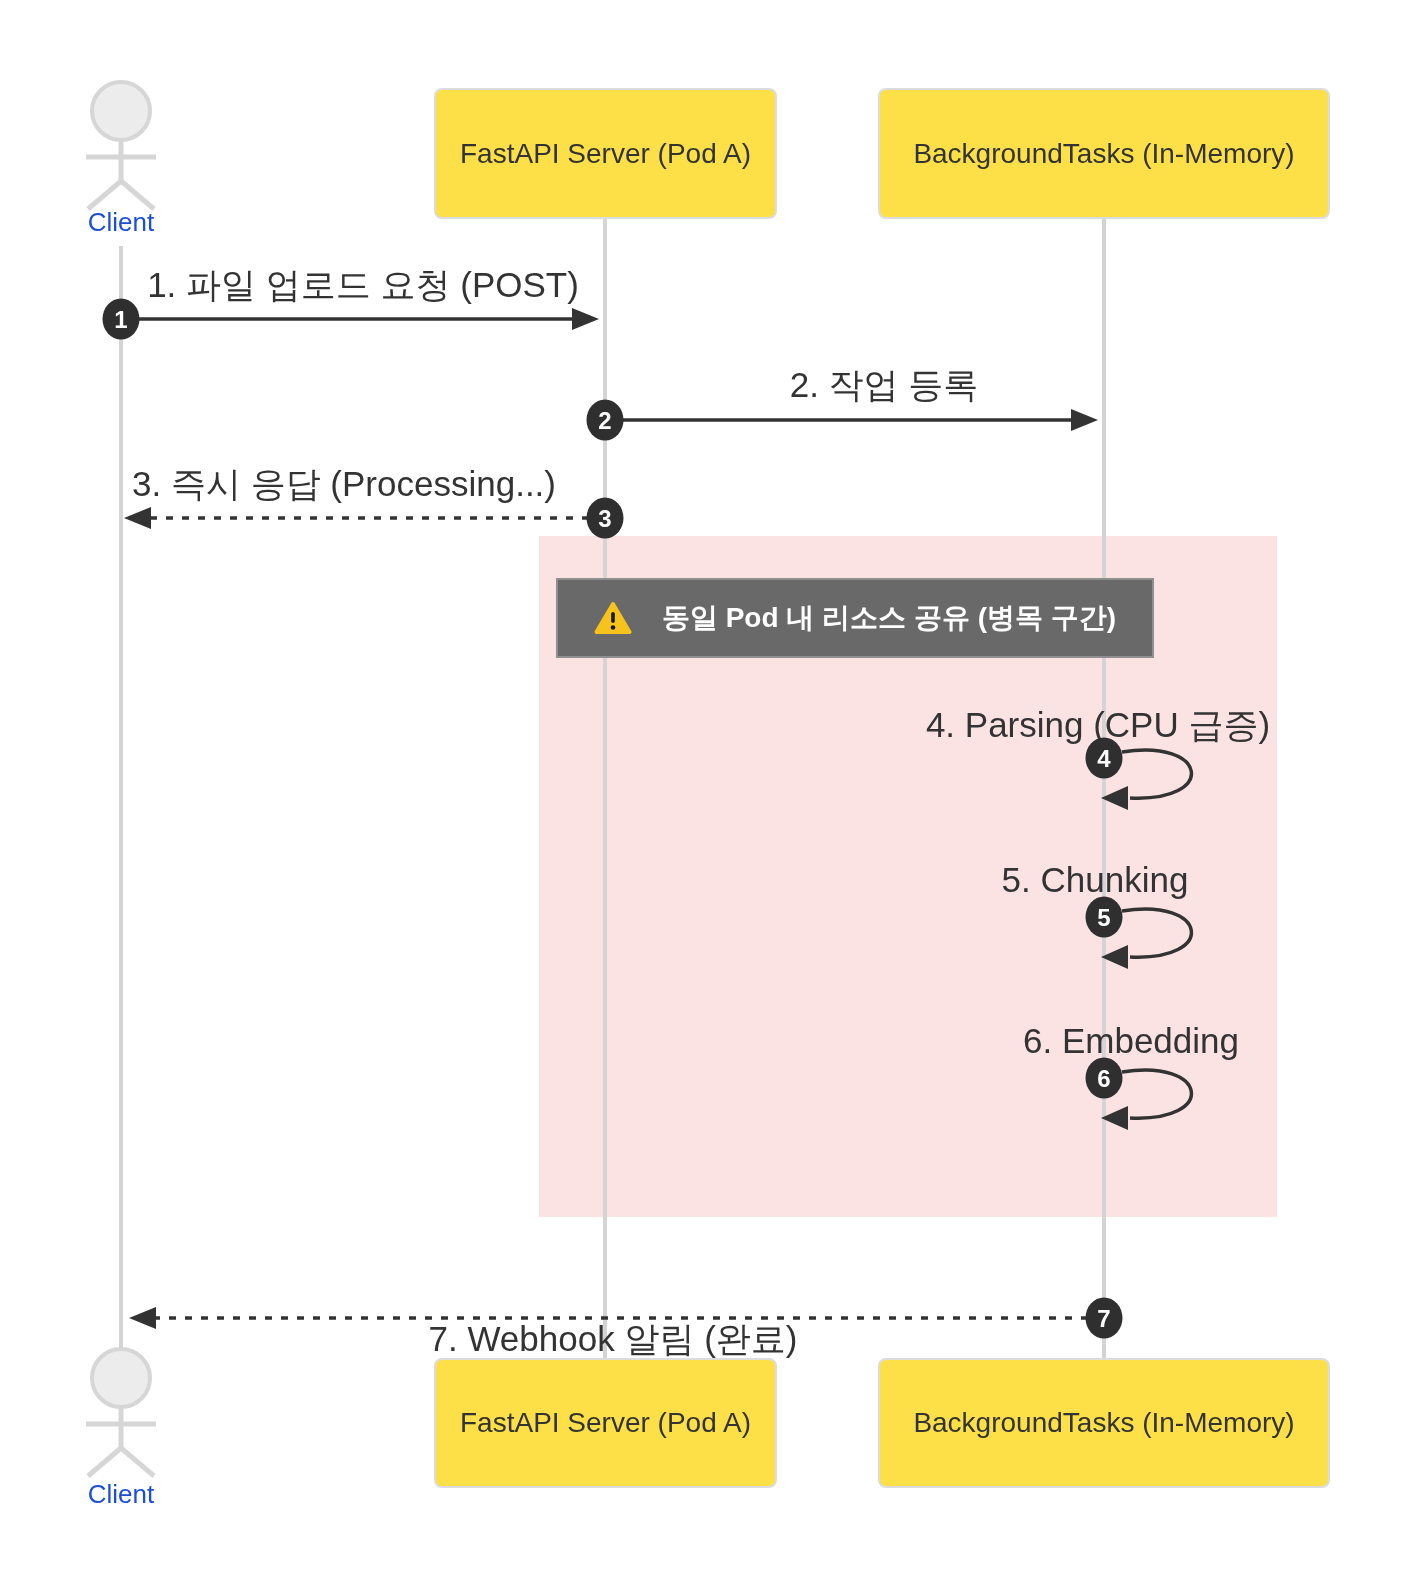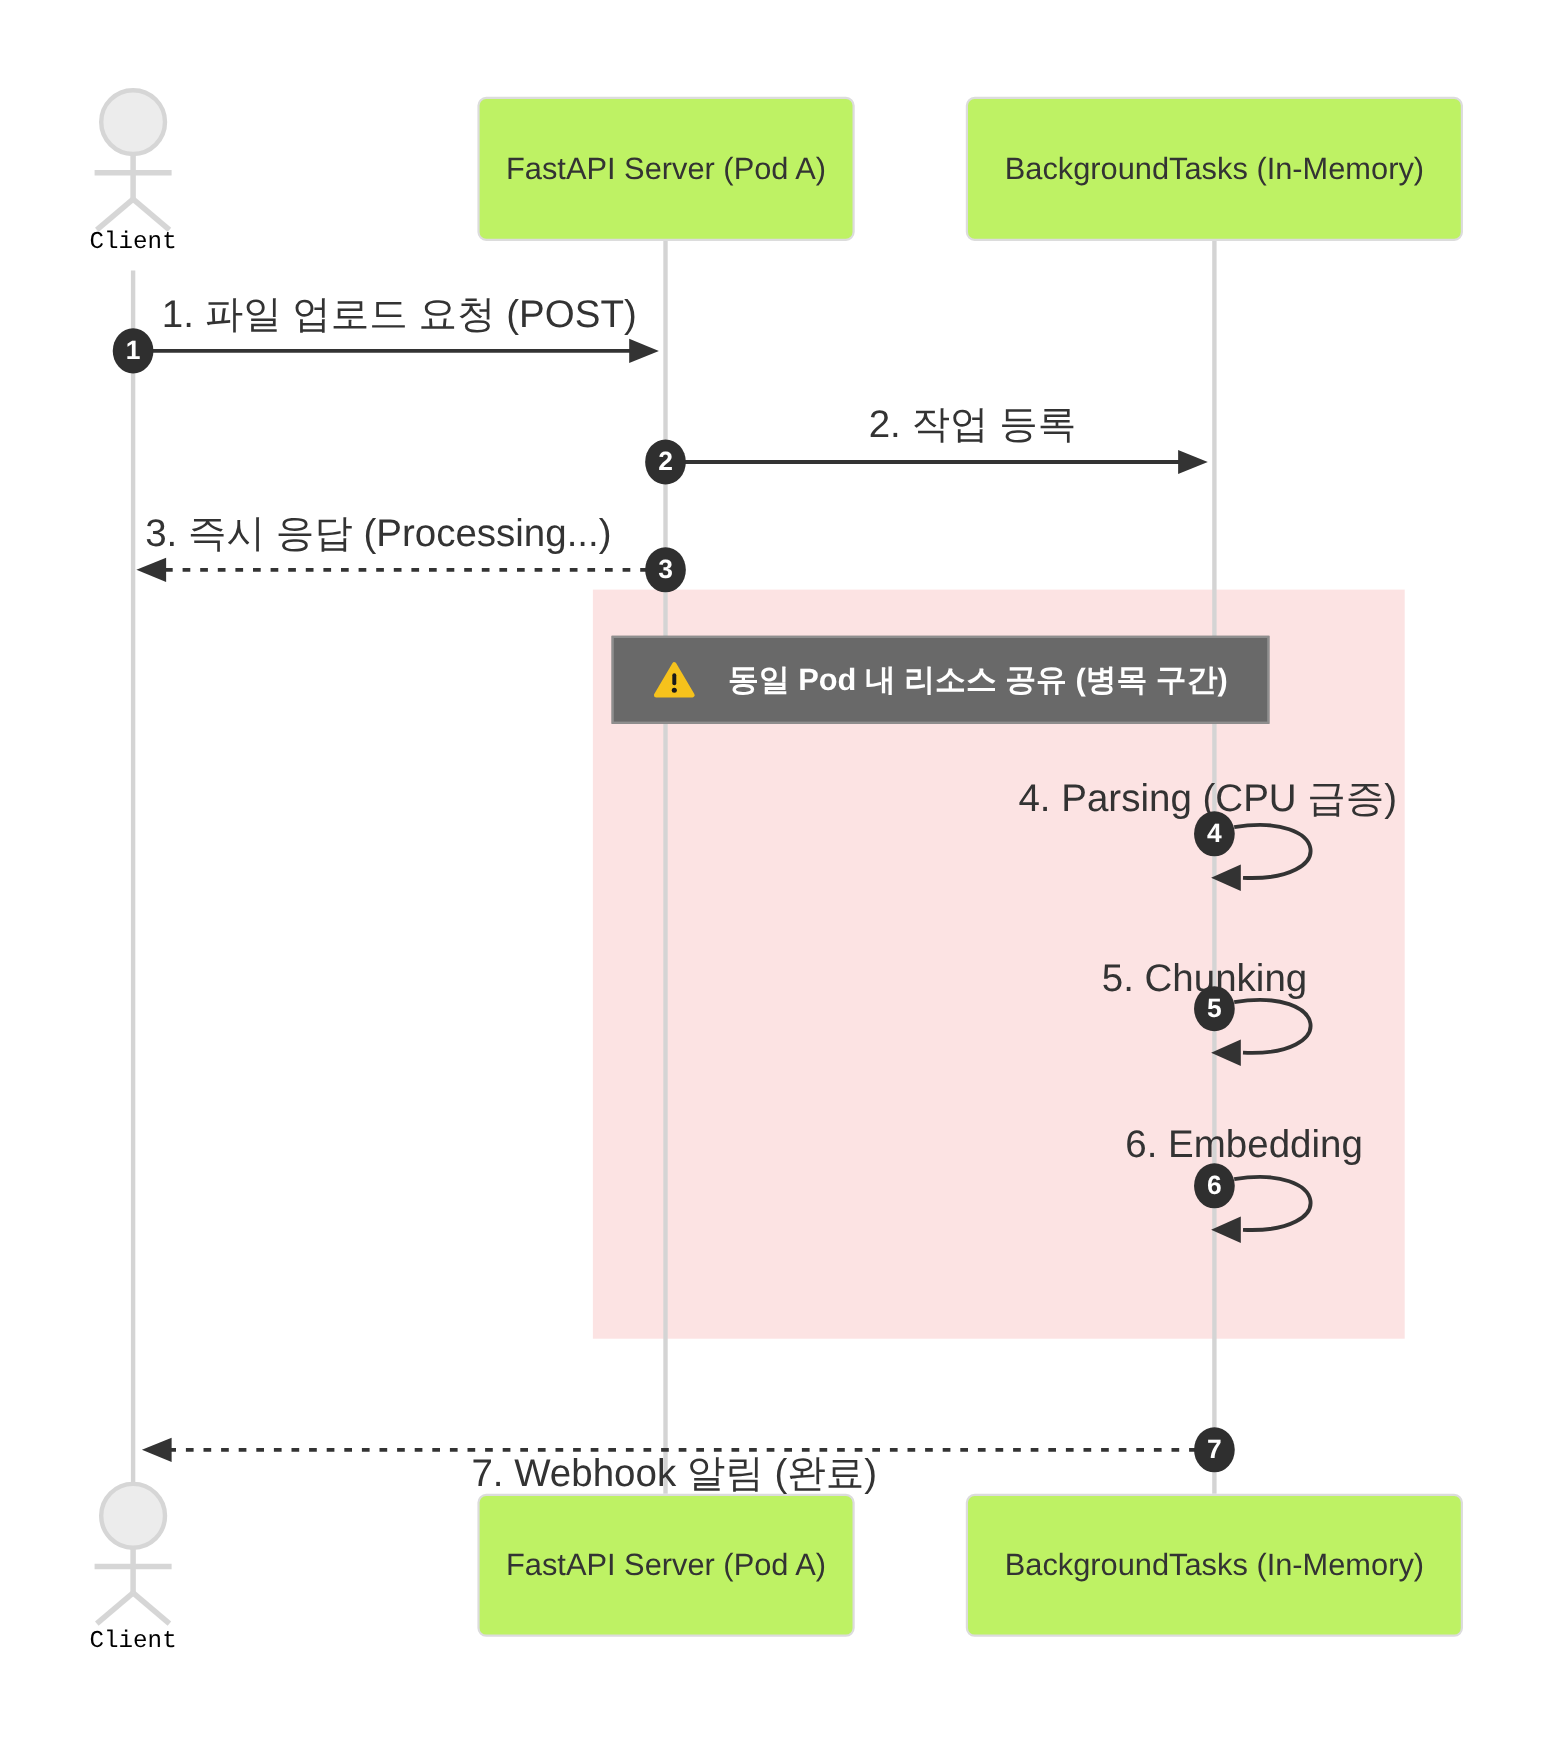--- a/index.html
+++ b/index.html
@@ -9,38 +9,37 @@
     height: 1591px;
     background: #ffffff;
     font-family: "Liberation Sans", "DejaVu Sans", sans-serif;
     color: #333333;
     overflow: hidden;
   }
   .layer { position: absolute; left: 0; top: 0; }
 
   .actor-box {
     position: absolute;
-    background: #bef264;
+    background: #fde047;
     border: 2px solid #dcdcdc;
     border-radius: 8px;
     display: flex;
     align-items: center;
     justify-content: center;
     font-size: 28px;
     color: #333333;
     white-space: nowrap;
     box-sizing: border-box;
   }
   .actor-name {
     position: absolute;
     transform: translateX(-50%);
-    font-size: 22px;
-    color: #000000;
+    font-size: 26px;
+    color: #1d4ed8;
     white-space: nowrap;
-    font-family: Liberation Mono, monospace;
   }
   .msg-label {
     position: absolute;
     transform: translateX(-50%);
     font-size: 35px;
     color: #333333;
     white-space: nowrap;
   }
   .seq-num {
     position: absolute;
@@ -156,21 +155,21 @@
     <span>BackgroundTasks (In-Memory)</span>
   </div>
 
   <div class="actor-name" style="left:121px; top:207px;">Client</div>
   <div class="actor-name" style="left:121px; top:1479px;">Client</div>
 
   <div class="msg-label" style="left:363px;  top:262px;">1. 파일 업로드 요청 (POST)</div>
   <div class="msg-label" style="left:884px;  top:362px;">2. 작업 등록</div>
   <div class="msg-label" style="left:344px;  top:461px;">3. 즉시 응답 (Processing...)</div>
   <div class="msg-label" style="left:1098px; top:702px;">4. Parsing (CPU 급증)</div>
-  <div class="msg-label" style="left:1095px; top:860px;margin-top:10px;">5. Chunking</div>
+  <div class="msg-label" style="left:1095px; top:860px;">5. Chunking</div>
   <div class="msg-label" style="left:1095px; top:1021px;margin-left:36px;">6. Embedding</div>
   <div class="msg-label" style="left:613px;  top:1316px;">7. Webhook 알림 (완료)</div>
 
   <div class="seq-num" style="left:121px;  top:319px;">1</div>
   <div class="seq-num" style="left:605px;  top:420px;">2</div>
   <div class="seq-num" style="left:605px;  top:518px;">3</div>
   <div class="seq-num" style="left:1104px; top:758px;">4</div>
   <div class="seq-num" style="left:1104px; top:917px;">5</div>
   <div class="seq-num" style="left:1104px; top:1078px;">6</div>
   <div class="seq-num" style="left:1104px; top:1318px;">7</div>

